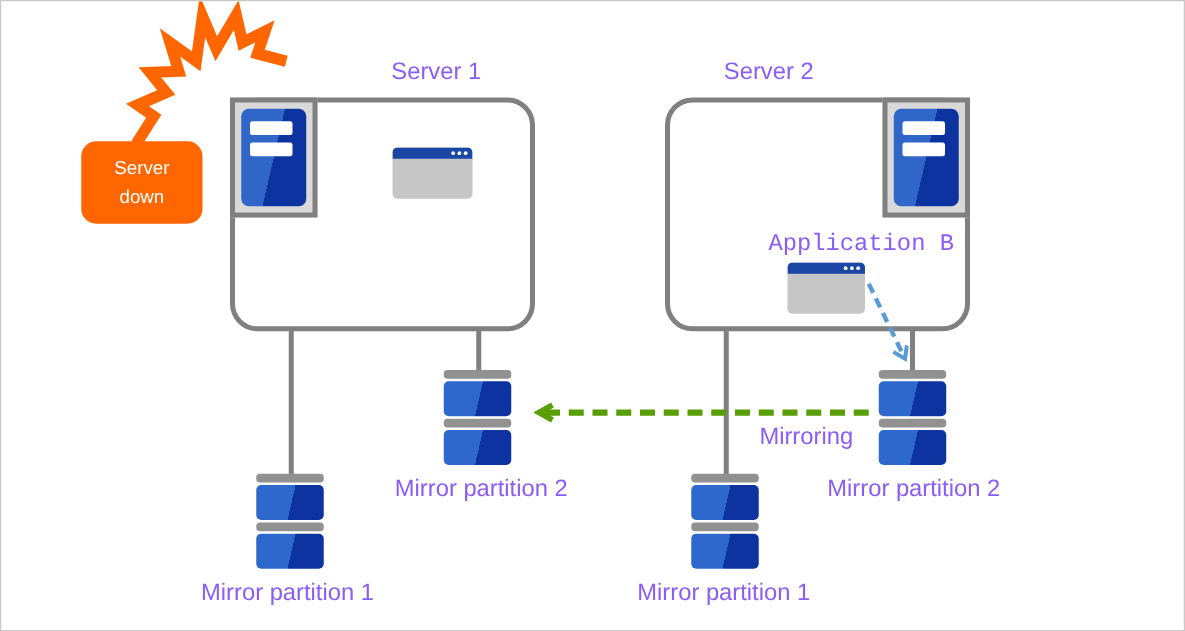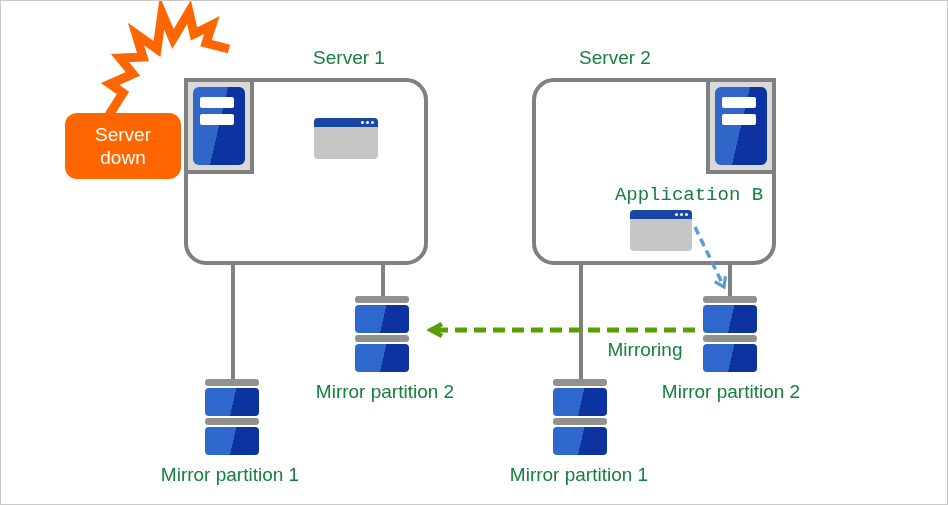--- a/index.html
+++ b/index.html
@@ -9,22 +9,22 @@
   .icon-frame{position:absolute;width:70px;height:96px;background:#d9d9d9;border:4px solid #808080;box-sizing:border-box;z-index:3;}
   .tower{position:absolute;left:5px;top:5px;width:52px;height:78px;border-radius:6px;background:linear-gradient(103deg,#2f66c8 50%,#0d33a1 50%);}
   .tower-bar{position:absolute;left:7px;width:34px;height:11px;background:#ffffff;border-radius:2px;}
   .tower-bar.b1{top:10px;} .tower-bar.b2{top:27px;}
   .app-window{position:absolute;width:64px;height:41px;border-radius:4px;background:#c6c6c6;overflow:hidden;z-index:3;}
   .app-titlebar{height:9px;background:#1a47a5;display:flex;justify-content:flex-end;align-items:center;gap:2px;padding-right:4px;}
   .dot{width:3px;height:3px;border-radius:50%;background:#ffffff;}
   .disk{position:absolute;width:54px;display:flex;flex-direction:column;gap:2px;z-index:3;}
   .disk-cap,.disk-bar{height:7px;background:#919191;border-radius:3px;}
   .disk-body{height:28px;border-radius:4px;background:linear-gradient(103deg,#2e68cc 52%,#0d33a1 52%);}
-  .lbl{position:absolute;transform:translateX(-50%);font-size:19px;color:#15803d;white-space:nowrap;z-index:3;}
-  .alert-badge{position:absolute;left:64px;top:112px;width:116px;height:66px;background:#ff6600;border-radius:12px;color:#fff;font-size:19px;line-height:23px;display:flex;align-items:center;justify-content:center;text-align:center;z-index:3;}
+  .lbl{position:absolute;transform:translateX(-50%);font-size:19px;color:#8b5cf6;white-space:nowrap;z-index:3;}
+  .alert-badge{position:absolute;left:64px;top:112px;width:97px;height:66px;background:#ff6600;border-radius:12px;color:#fff;font-size:15px;line-height:23px;display:flex;align-items:center;justify-content:center;text-align:center;z-index:3;}
   .alert-badge span{display:block;width:72px;}
 </style>
 </head>
 <body>
 
 <div id="canvas">
 
   <div class="server-box" style="left:183px;top:77px;"></div>
   <div class="server-box" style="left:531px;top:77px;"></div>
 

